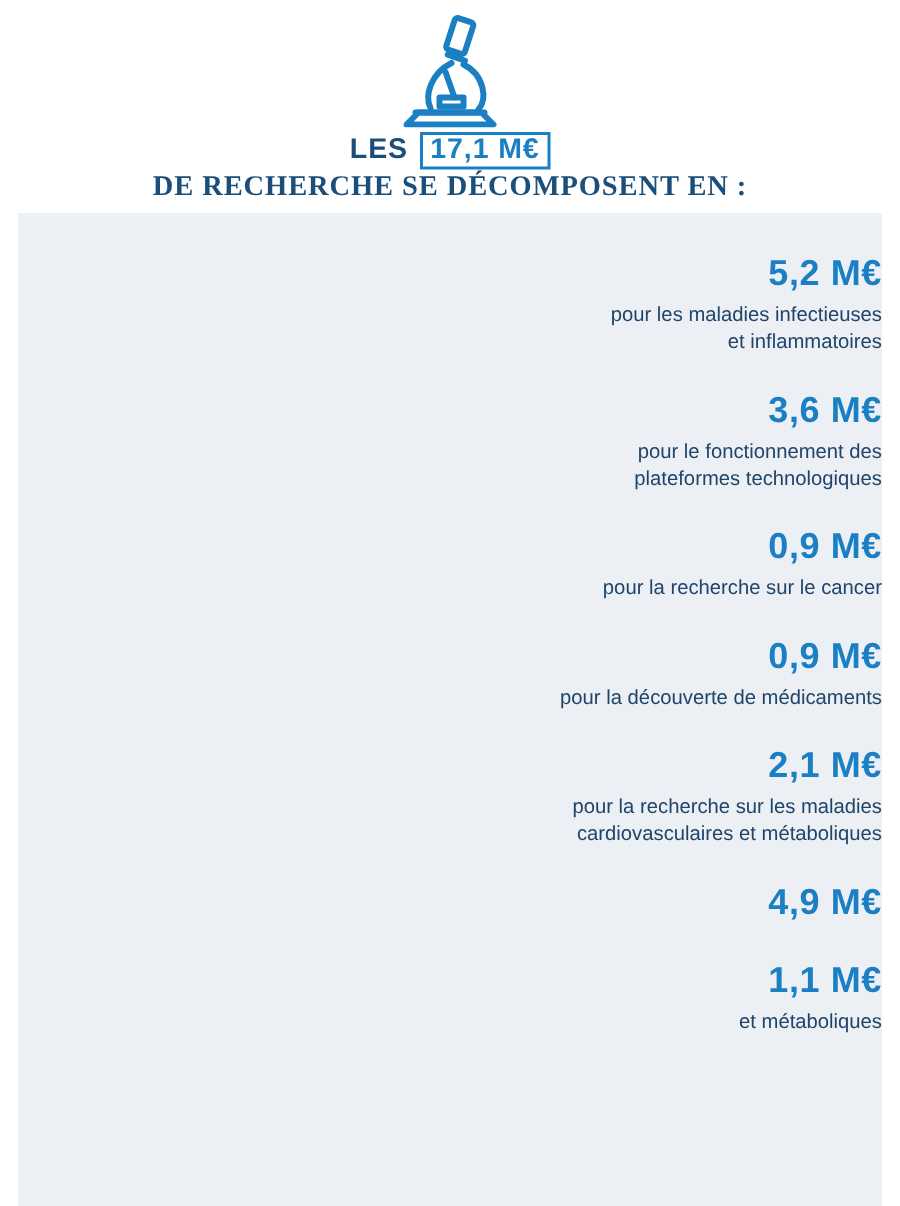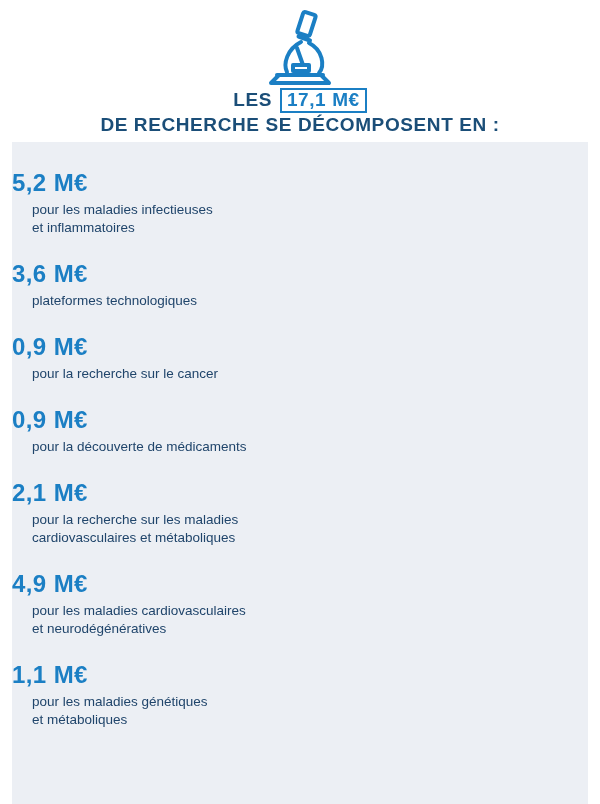--- a/index.html
+++ b/index.html
@@ -42,20 +42,21 @@
     color: #1b4e78;
     line-height: 24px;
   }
   .headline .line1 {
     display: block;
     white-space: nowrap;
   }
   .headline .line2 {
     display: block;
     white-space: nowrap;
+    font-family: Liberation Serif, serif;
   }
   .amount-box {
     display: inline-block;
     border: 2px solid #1b7fc4;
     color: #1b7fc4;
     padding: 0px 5px 1px 5px;
     margin-left: 2px;
     line-height: 20px;
     vertical-align: baseline;
     text-align: right;
@@ -66,21 +67,21 @@
     left: 12px;
     top: 142px;
     width: 576px;
     height: 662px;
     background: #eceff4;
   }
   .items {
     padding-top: 26px;
   }
   .item {
-    text-align: left;
+    text-align: right;
     margin-bottom: 22px;
   }
   .item .value {
     font-size: 24px;
     font-weight: bold;
     color: #1b7fc4;
     letter-spacing: 0.4px;
     line-height: 30px;
   }
   .item .label {
@@ -133,20 +134,21 @@
         <div class="value">5,2 M€</div>
         <div class="label">
           <span>pour les maladies infectieuses</span>
           <span class="l2">et inflammatoires</span>
         </div>
       </div>
 
       <div class="item">
         <div class="value">3,6 M€</div>
         <div class="label">
+          <span>pour le fonctionnement des</span>
           <span class="l2">plateformes technologiques</span>
         </div>
       </div>
 
       <div class="item">
         <div class="value">0,9 M€</div>
         <div class="label">
           <span>pour la recherche sur le cancer</span>
           <span class="l2"></span>
         </div>
@@ -163,30 +165,25 @@
       <div class="item">
         <div class="value">2,1 M€</div>
         <div class="label">
           <span>pour la recherche sur les maladies</span>
           <span class="l2">cardiovasculaires et métaboliques</span>
         </div>
       </div>
 
       <div class="item">
         <div class="value">4,9 M€</div>
-        <div class="label">
-          <span>pour les maladies cardiovasculaires</span>
-          <span class="l2">et neurodégénératives</span>
-        </div>
       </div>
 
       <div class="item">
         <div class="value">1,1 M€</div>
         <div class="label">
-          <span>pour les maladies génétiques</span>
           <span class="l2">et métaboliques</span>
         </div>
       </div>
 
     </div>
   </div>
 
 </div>
 
 </body></html>

